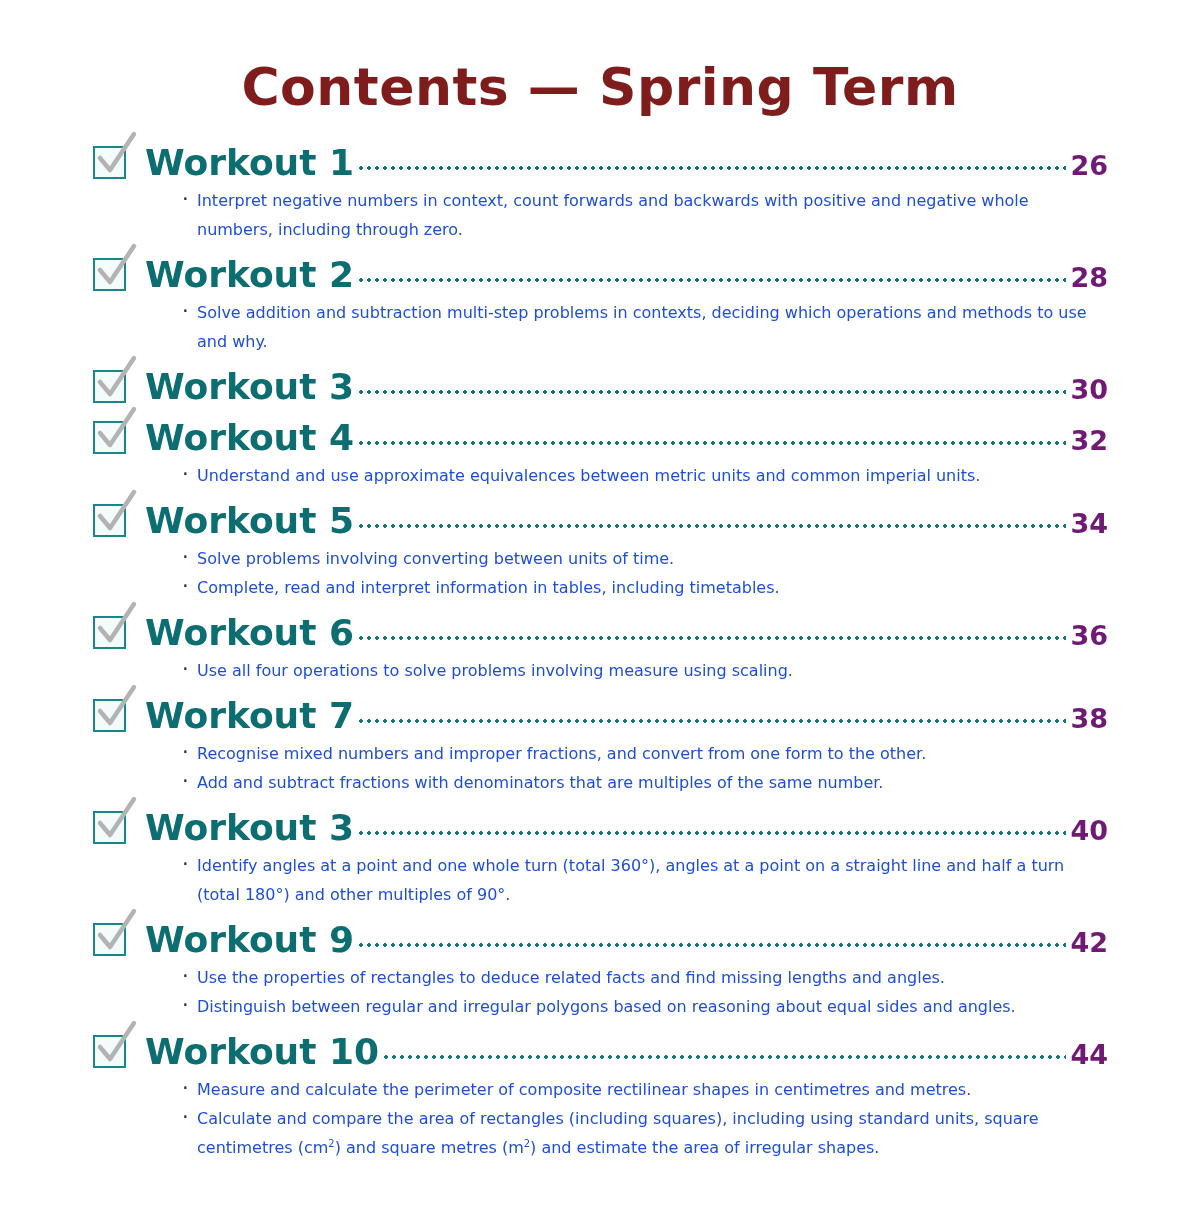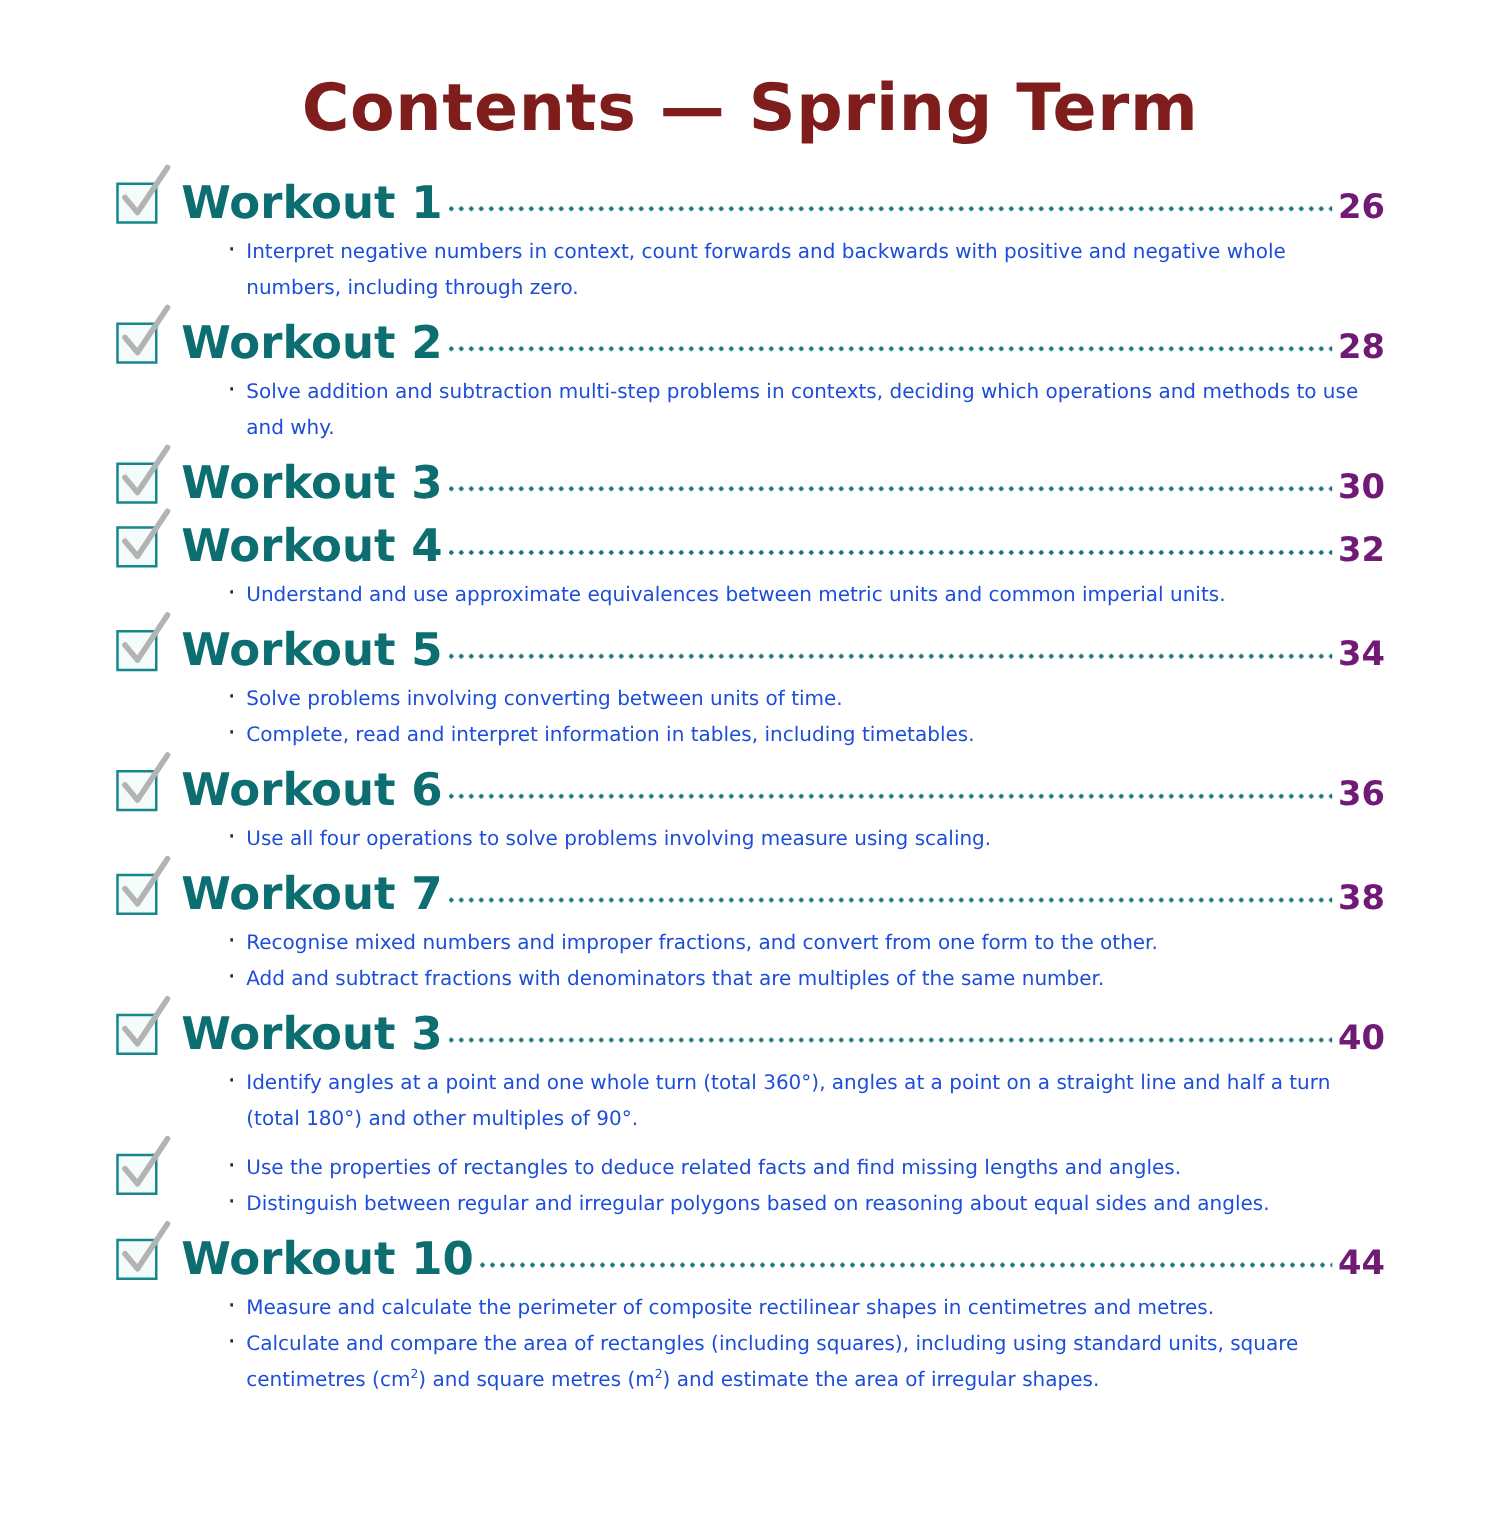--- a/index.html
+++ b/index.html
@@ -272,20 +272,25 @@
         <div class="bullets">
           <p class="bullet">Identify angles at a point and one whole turn (total 360°), angles at a point on a straight line and half a turn (total 180°) and other multiples of 90°.</p>
         </div>
       </div>
       <div class="entry">
         <div class="checkbox">
           <svg class="tick" viewBox="0 0 44 48" xmlns="http://www.w3.org/2000/svg">
             <path d="M7 26 L17 38 L41 2" fill="none" stroke="#b3b3b3" stroke-width="4.5" stroke-linecap="round" stroke-linejoin="round"></path>
           </svg>
         </div>
+        <div class="entry-head">
+          <span class="workout-title">Workout 9</span>
+          <span class="leader"></span>
+          <span class="page-number">42</span>
+        </div>
         <div class="bullets">
           <p class="bullet">Use the properties of rectangles to deduce related facts and find missing lengths and angles.</p>
           <p class="bullet">Distinguish between regular and irregular polygons based on reasoning about equal sides and angles.</p>
         </div>
       </div>
       <div class="entry">
         <div class="checkbox">
           <svg class="tick" viewBox="0 0 44 48" xmlns="http://www.w3.org/2000/svg">
             <path d="M7 26 L17 38 L41 2" fill="none" stroke="#b3b3b3" stroke-width="4.5" stroke-linecap="round" stroke-linejoin="round"></path>
           </svg>

